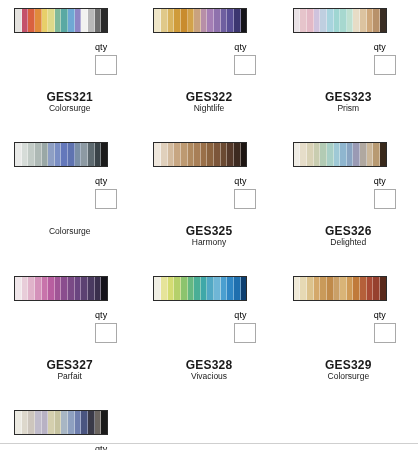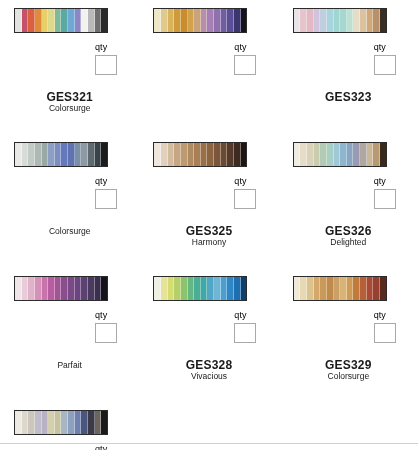--- a/index.html
+++ b/index.html
@@ -164,20 +164,24 @@
             <div class="band" style="background: rgb(183, 143, 168);"></div>
             <div class="band" style="background: rgb(165, 127, 181);"></div>
             <div class="band" style="background: rgb(143, 114, 173);"></div>
             <div class="band" style="background: rgb(111, 95, 160);"></div>
             <div class="band" style="background: rgb(90, 79, 150);"></div>
             <div class="band" style="background: rgb(60, 54, 112);"></div>
             <div class="band" style="background: rgb(20, 20, 24);"></div>
           </div>
         </div>
         <div class="qty-area"><div class="qty-label">qty</div><input class="qty-box" type="text" placeholder="" style=""></div>
+        <div class="caption">
+          <div class="sku">GES322</div>
+          <div class="pname">Nightlife</div>
+        </div>
       </div>
       <div class="product">
         <div class="swatch-wrap">
           <div class="swatch">
             <div class="band" style="background: rgb(233, 226, 230);"></div>
             <div class="band" style="background: rgb(230, 196, 203);"></div>
             <div class="band" style="background: rgb(227, 185, 198);"></div>
             <div class="band" style="background: rgb(207, 195, 221);"></div>
             <div class="band" style="background: rgb(191, 207, 224);"></div>
             <div class="band" style="background: rgb(168, 212, 222);"></div>
@@ -187,20 +191,21 @@
             <div class="band" style="background: rgb(231, 220, 198);"></div>
             <div class="band" style="background: rgb(220, 195, 160);"></div>
             <div class="band" style="background: rgb(207, 168, 124);"></div>
             <div class="band" style="background: rgb(184, 145, 106);"></div>
             <div class="band" style="background: rgb(58, 46, 36);"></div>
           </div>
         </div>
         <div class="qty-area"><div class="qty-label">qty</div><input class="qty-box" type="text" placeholder="" style=""></div>
         <div class="caption">
           <div class="sku">GES323</div>
+          <div class="pname">Prism</div>
         </div>
       </div>
     </div>
     <div class="row r1">
       <div class="product">
         <div class="swatch-wrap">
           <div class="swatch">
             <div class="band" style="background: rgb(233, 234, 232);"></div>
             <div class="band" style="background: rgb(214, 220, 216);"></div>
             <div class="band" style="background: rgb(194, 203, 198);"></div>
@@ -288,20 +293,21 @@
             <div class="band" style="background: rgb(122, 74, 134);"></div>
             <div class="band" style="background: rgb(106, 69, 128);"></div>
             <div class="band" style="background: rgb(92, 66, 114);"></div>
             <div class="band" style="background: rgb(74, 58, 96);"></div>
             <div class="band" style="background: rgb(58, 47, 76);"></div>
             <div class="band" style="background: rgb(20, 18, 26);"></div>
           </div>
         </div>
         <div class="qty-area"><div class="qty-label">qty</div><input class="qty-box" type="text" placeholder="" style=""></div>
         <div class="caption">
+          <div class="sku">GES327</div>
           <div class="pname">Parfait</div>
         </div>
       </div>
       <div class="product">
         <div class="swatch-wrap">
           <div class="swatch">
             <div class="band" style="background: rgb(240, 239, 228);"></div>
             <div class="band" style="background: rgb(230, 228, 154);"></div>
             <div class="band" style="background: rgb(212, 220, 114);"></div>
             <div class="band" style="background: rgb(181, 208, 106);"></div>

